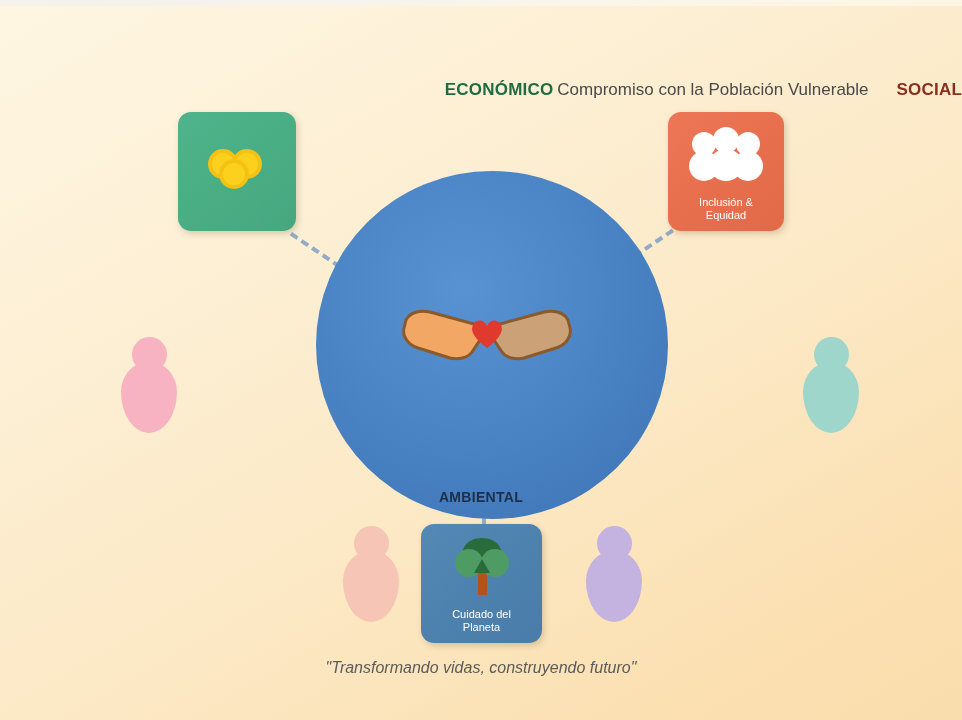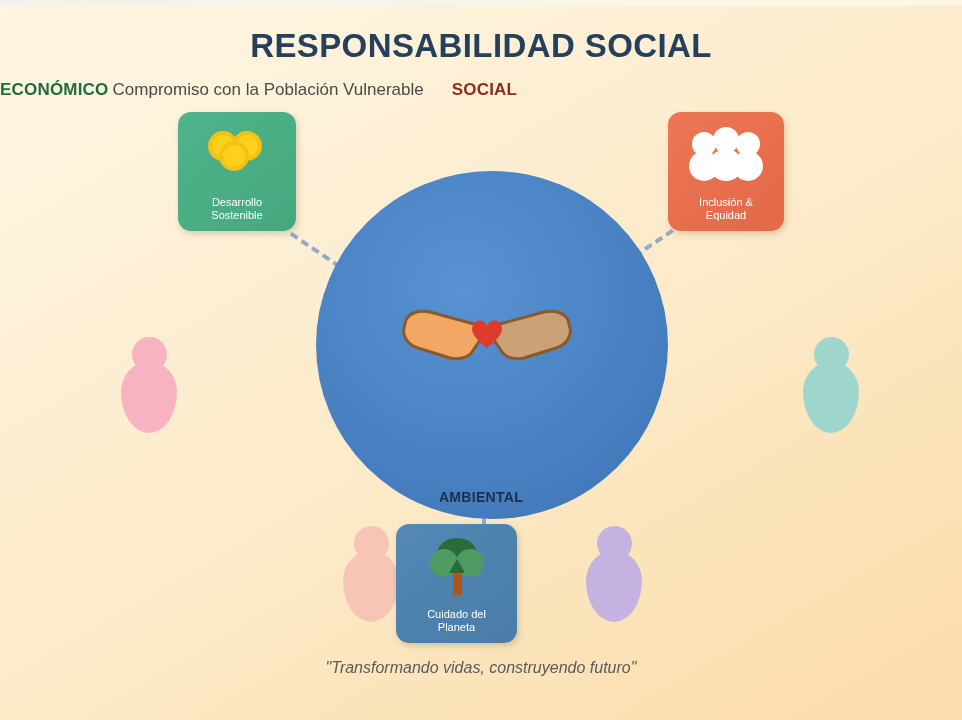--- a/index.html
+++ b/index.html
@@ -53,21 +53,21 @@
     text-align: center;
     font-size: 33px;
     font-weight: bold;
     letter-spacing: 0.4px;
     color: #24405C;
   }
   .subtitle-row {
     position: absolute;
     left: 0; top: 80px;
     width: 962px;
-    text-align: left;
+    text-align: right;
     font-size: 17px;
     white-space: nowrap;
   }
   .lbl-economico {
     font-weight: bold;
     color: #1F6B42;
     letter-spacing: 0.2px;
   }
   .subtitle-mid {
     color: #4A4A4A;
@@ -157,21 +157,21 @@
     left: 178px; top: 112px;
     width: 118px; height: 119px;
     background: linear-gradient(140deg, #4FB48B 0%, #4AAE85 50%, #46A77F 100%);
   }
   #card-social {
     left: 668px; top: 112px;
     width: 116px; height: 119px;
     background: linear-gradient(140deg, #EC7757 0%, #E86F4E 50%, #E36A49 100%);
   }
   #card-environment {
-    left: 396px; top: 524px;
+    left: 421px; top: 524px;
     width: 121px; height: 119px;
     background: linear-gradient(140deg, #5589B5 0%, #4E82AE 50%, #497CA8 100%);
   }
 
   
   .tagline {
     position: absolute;
     left: 0; top: 659px;
     width: 962px;
     text-align: center;
@@ -200,21 +200,20 @@
   <div class="blob" style="left:340px; top:526px; width:62px; height:96px;">
     <div class="head" style="left:14px; top:0; width:35px; height:35px; background:#F6C5B5;"></div>
     <div class="body" style="left:3px; top:25px; width:56px; height:71px; background:#F6C5B5;"></div>
   </div>
 
   <div class="blob" style="left:583px; top:526px; width:62px; height:96px;">
     <div class="head" style="left:14px; top:0; width:35px; height:35px; background:#C4B2E0;"></div>
     <div class="body" style="left:3px; top:25px; width:56px; height:71px; background:#C4B2E0;"></div>
   </div>
 
-  <div class="main-title">RESPONSABILIDAD SOCIAL</div>
 
   <div class="subtitle-row">
     <span class="lbl-economico">ECONÓMICO</span><span class="subtitle-mid">Compromiso con la Población Vulnerable</span><span class="lbl-social">SOCIAL</span>
   </div>
 
   <div class="connector" style="left:292px; top:232px; width:72px; transform: rotate(34deg);"></div>
 
   <div class="connector" style="left:674px; top:232px; width:72px; transform: rotate(146deg);"></div>
 
   <div class="connector vertical" style="left:482px; top:460px; height:66px;"></div>
@@ -241,22 +240,20 @@
     <div class="icon-wrap">
       <svg width="72" height="50" viewBox="0 0 72 50">
         <circle cx="22" cy="17" r="15" fill="#F5C113"></circle>
         <circle cx="22" cy="17" r="11" fill="#FBD11E"></circle>
         <circle cx="46" cy="17" r="15" fill="#F5C113"></circle>
         <circle cx="46" cy="17" r="11" fill="#FBD11E"></circle>
         <circle cx="33" cy="27" r="15" fill="#F5C113"></circle>
         <circle cx="33" cy="27" r="11" fill="#FBD11E"></circle>
       </svg>
     </div>
-    <div class="card-label">Desarrollo
-Sostenible</div>
   </div>
 
   <div class="card" id="card-social">
     <div class="icon-wrap">
       <svg width="78" height="54" viewBox="0 0 78 54">
 
         <circle cx="17" cy="17" r="12" fill="#FFFFFF"></circle>
         <ellipse cx="17" cy="39" rx="15" ry="15" fill="#FFFFFF"></ellipse>
 
         <circle cx="61" cy="17" r="12" fill="#FFFFFF"></circle>

